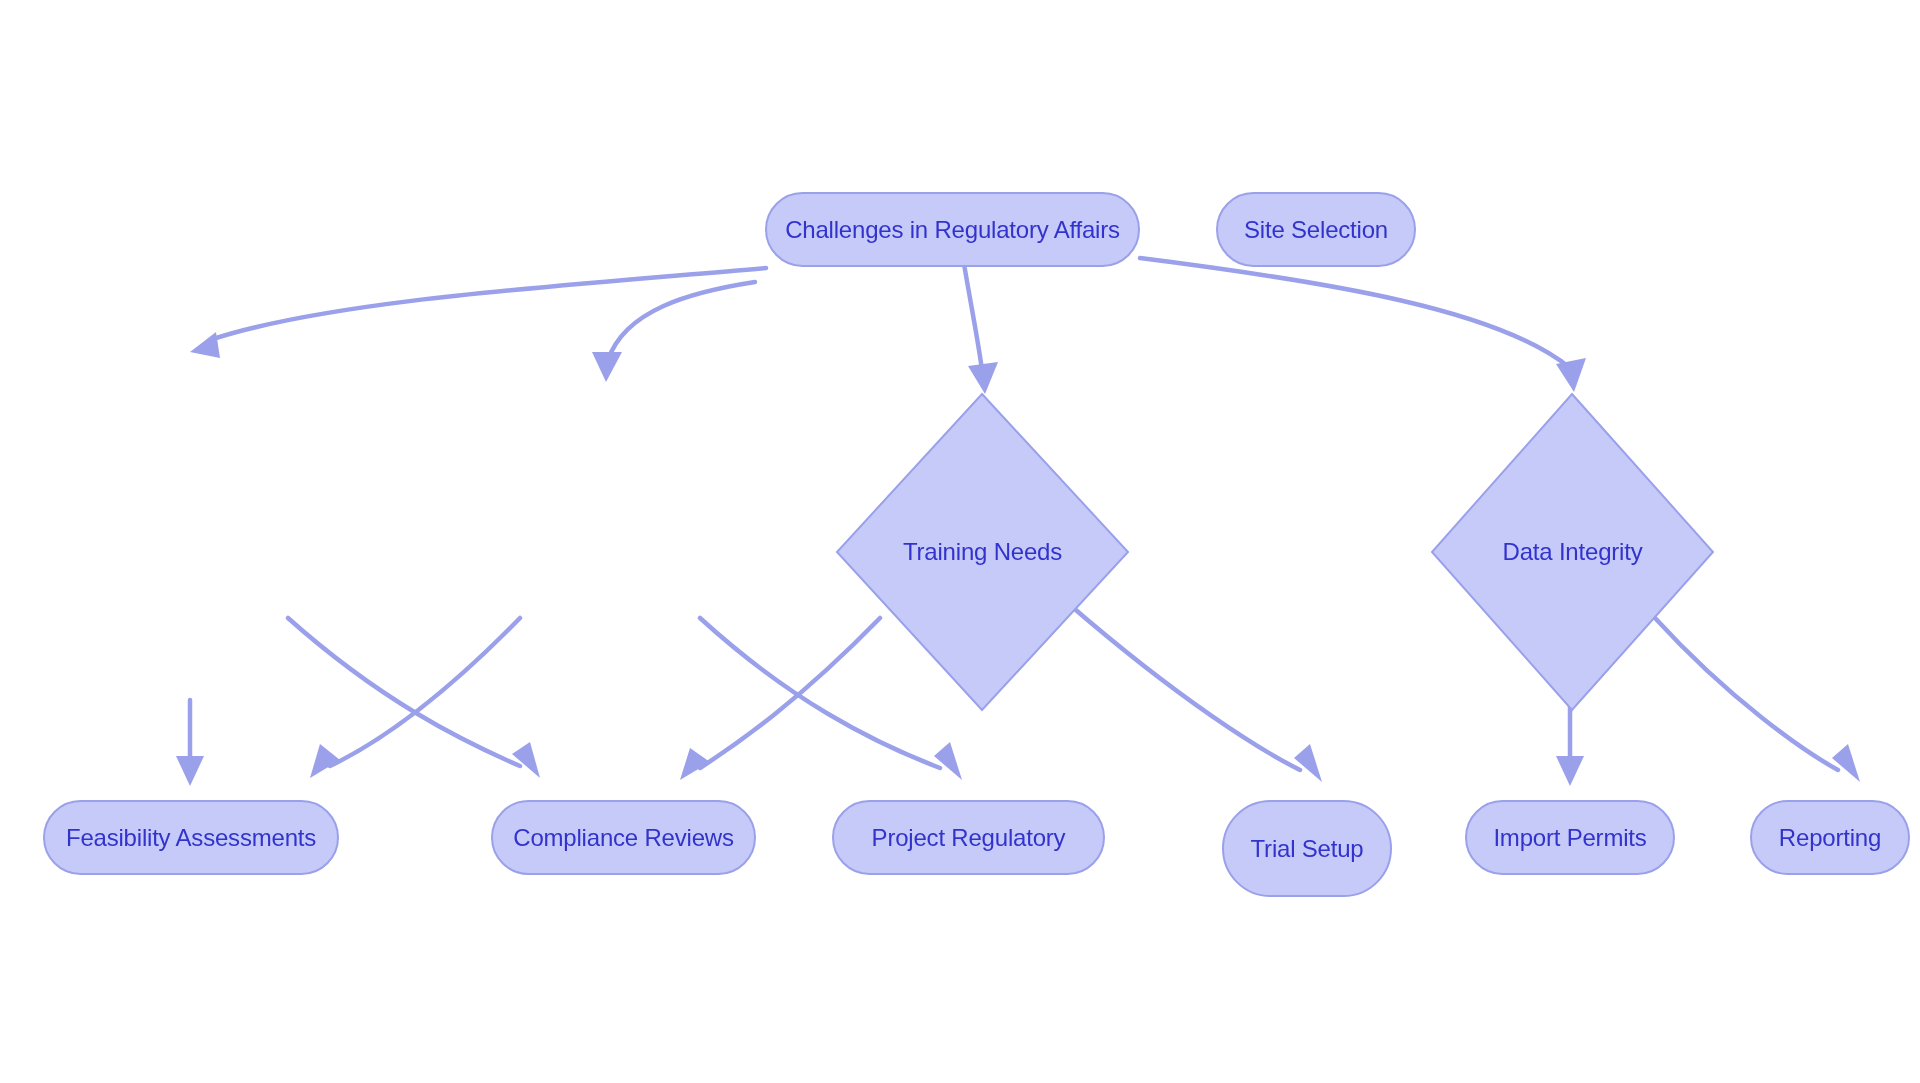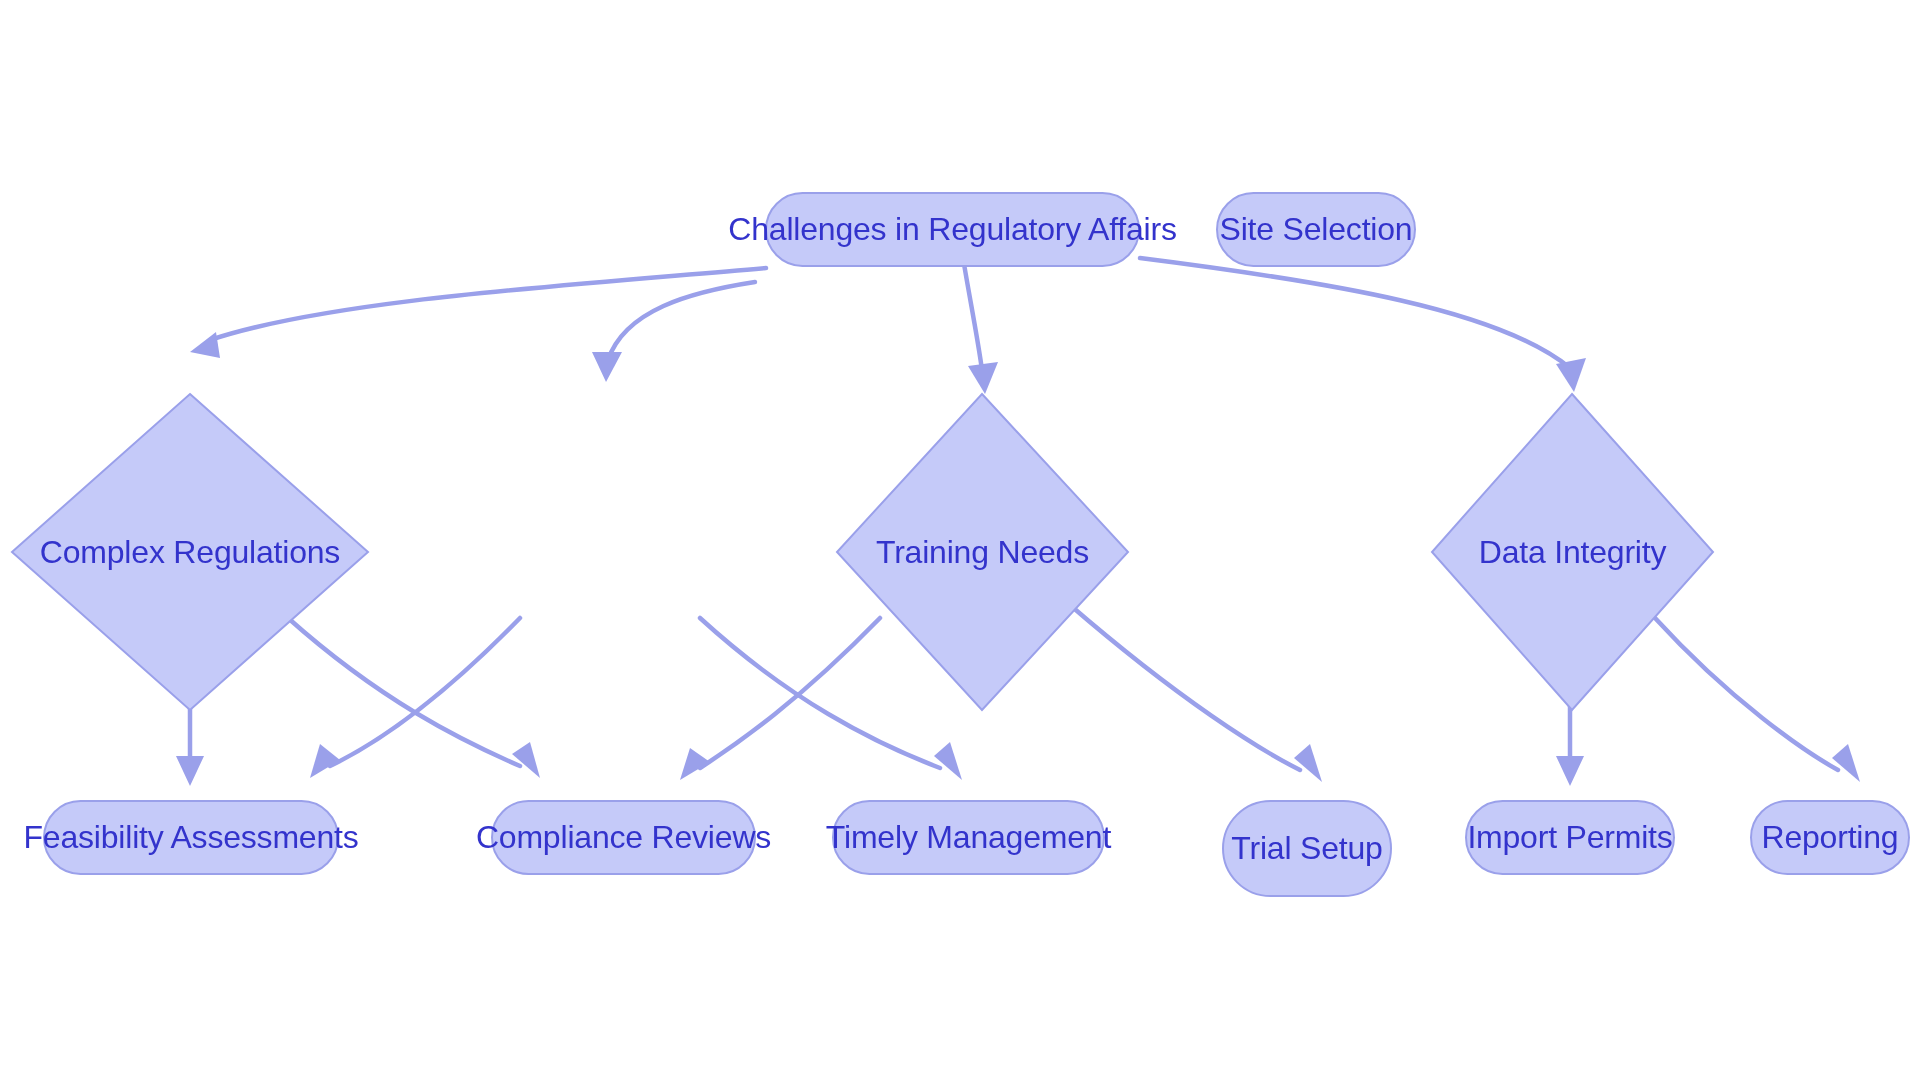--- a/index.html
+++ b/index.html
@@ -31,21 +31,21 @@
   .arrow-head {
     fill: #9aa0ea;
   }
   .node {
     position: absolute;
     box-sizing: border-box;
     display: flex;
     align-items: center;
     justify-content: center;
     color: #3333cc;
-    font-size: 32px;
+    font-size: 24px;
     font-family: "Liberation Sans", sans-serif;
     letter-spacing: -0.2px;
     white-space: nowrap;
     user-select: none;
   }
   .node.stadium {
     background: #c5caf9;
     border: 2px solid #9aa0ea;
     border-radius: 999px;
   }
@@ -143,26 +143,20 @@
   <div class="nodes-layer">
 
     <div class="node stadium" style="left:765px; top:192px; width:375px; height:75px;">
       <span>Challenges in Regulatory Affairs</span>
     </div>
 
     <div class="node stadium" style="left:1216px; top:192px; width:200px; height:75px;">
       <span>Site Selection</span>
     </div>
 
-    <div class="node diamond" style="left:10px; top:392px; width:360px; height:320px;">
-      <svg class="diamond-shape" viewBox="0 0 360 320" preserveAspectRatio="none">
-        <polygon points="180,2 358,160 180,318 2,160" fill="#c5caf9" stroke="#9aa0ea" stroke-width="2"></polygon>
-      </svg>
-      <span class="diamond-label">Complex Regulations</span>
-    </div>
 
 
     <div class="node diamond" style="left:835px; top:392px; width:295px; height:320px;text-align:right;">
       <svg class="diamond-shape" viewBox="0 0 295 320" preserveAspectRatio="none">
         <polygon points="147,2 293,160 147,318 2,160" fill="#c5caf9" stroke="#9aa0ea" stroke-width="2"></polygon>
       </svg>
       <span class="diamond-label">Training Needs</span>
     </div>
 
     <div class="node diamond" style="left:1430px; top:392px; width:285px; height:320px;">
@@ -174,21 +168,21 @@
 
     <div class="node stadium" style="left:43px; top:800px; width:296px; height:75px;">
       <span>Feasibility Assessments</span>
     </div>
 
     <div class="node stadium" style="left:491px; top:800px; width:265px; height:75px;">
       <span>Compliance Reviews</span>
     </div>
 
     <div class="node stadium" style="left:832px; top:800px; width:273px; height:75px;">
-      <span>Timely Management</span>
+      <span>Project Regulatory</span>
     </div>
 
     <div class="node stadium" style="left:1222px; top:800px; width:170px; height:97px;">
       <span>Trial Setup</span>
     </div>
 
     <div class="node stadium" style="left:1465px; top:800px; width:210px; height:75px;">
       <span>Import Permits</span>
     </div>
 

